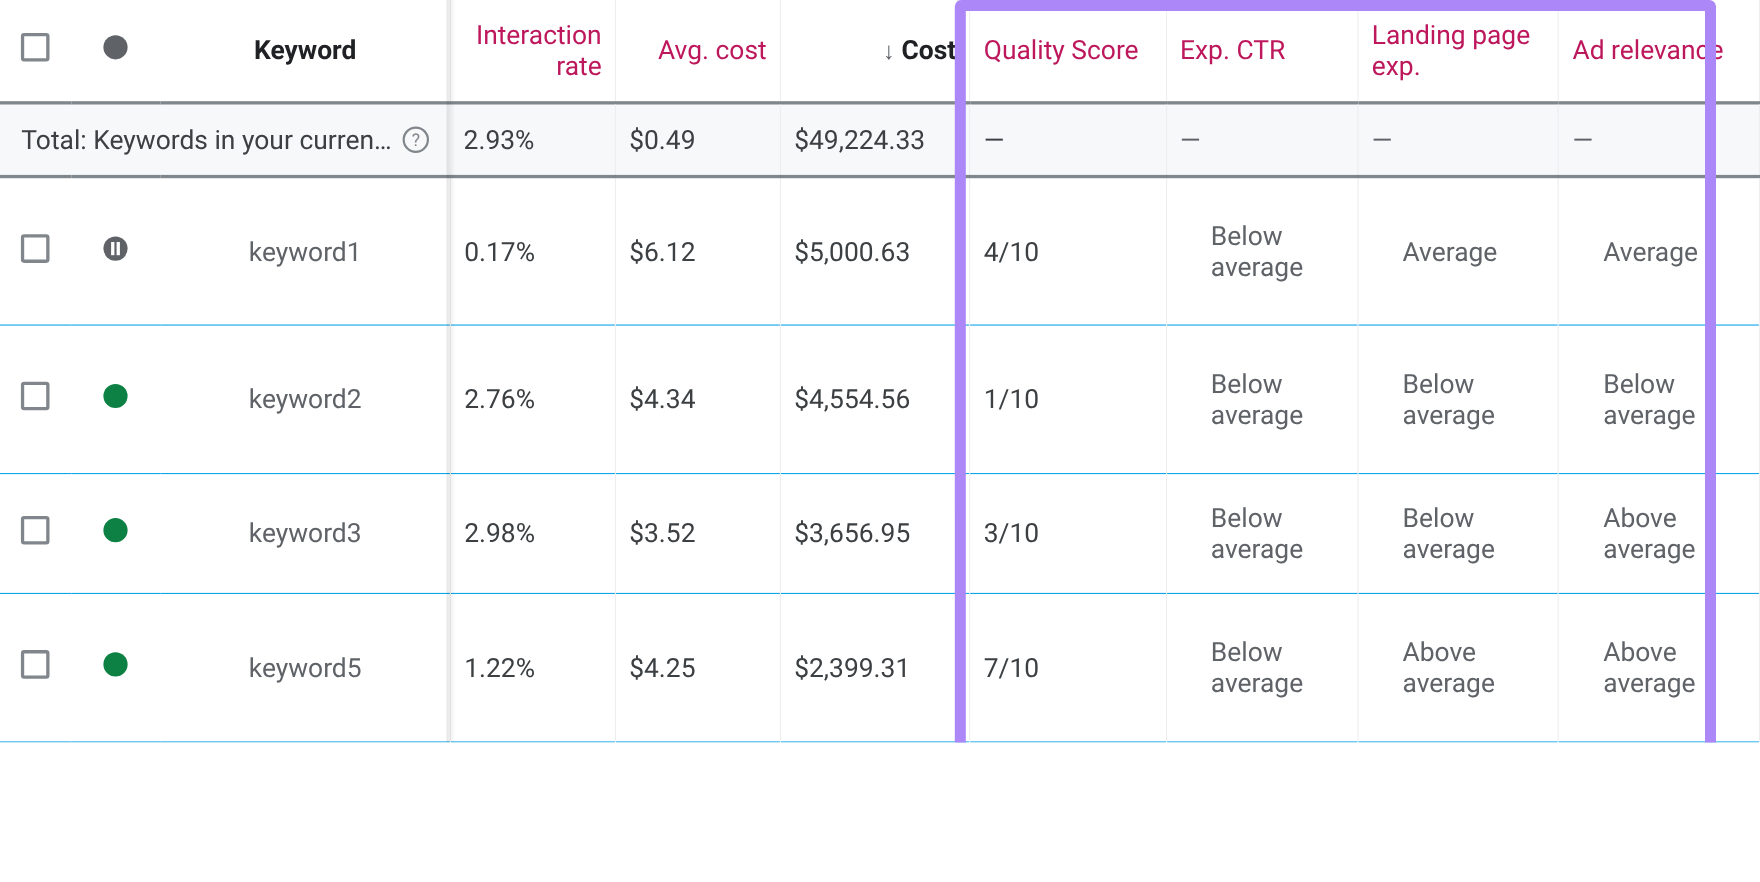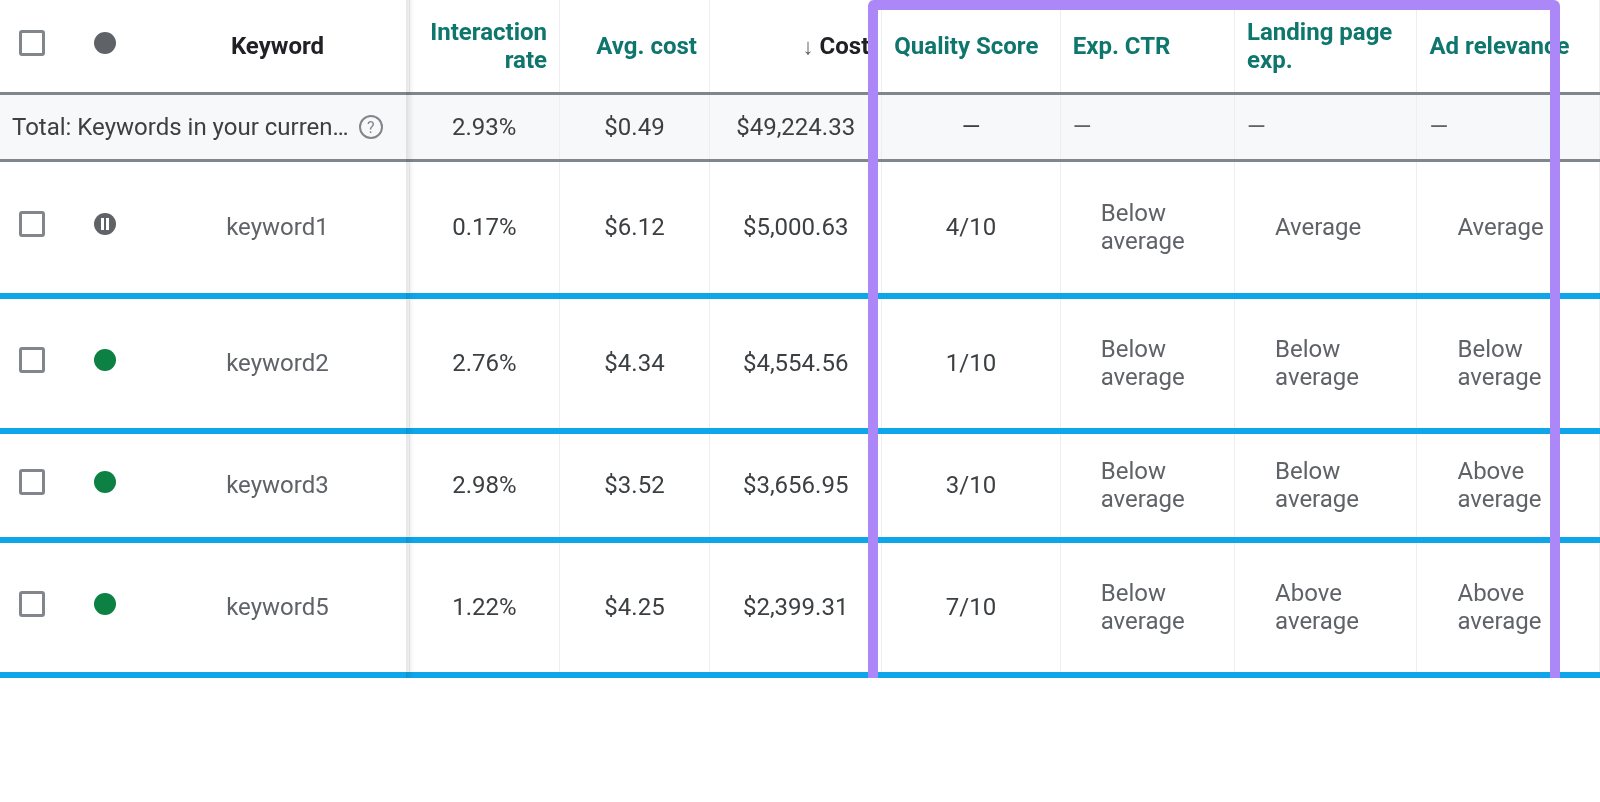--- a/index.html
+++ b/index.html
@@ -11,52 +11,52 @@
       font-size: 24px;
     }
     table {
       border-collapse: collapse;
       width: 100%;
       table-layout: fixed;
     }
     thead th {
       background: #fff;
       border-bottom: 3px solid #7f868c;
-      font-weight: 700;
+      font-weight: 400;
       padding: 18px 12px;
       vertical-align: middle;
-      color: #0f766e;
+      color: #be185d;
       height: 82px;
       text-align: left;
     }
     thead th.num {
       text-align: right;
     }
     th.sort-col { font-weight: 700; color: #202124; }
     .sort-arrow {
       display: inline-block;
       margin-right: 6px;
       color: #5f6368;
       font-size: 22px;
       vertical-align: middle;
     }
     tbody tr {
-      border-bottom: 6px solid #0ea5e9;
+      border-bottom: 1px solid #0ea5e9;
     }
     tbody tr.total-row {
       background: #f6f8fa;
       border-bottom: 3px solid #7f868c;
     }
     tbody td {
       padding: 18px 12px;
       vertical-align: middle;
       color: #3c4043;
     }
     tbody td.num {
-      text-align: center;
+      text-align: left;
       color: #3c4043;
     }
     .checkbox {
       width: 26px;
       height: 26px;
       border: 3px solid #80868b;
       border-radius: 3px;
       display: inline-block;
       cursor: pointer;
     }
@@ -98,20 +98,21 @@
       margin-left: 10px;
       cursor: pointer;
     }
     .total-label {
       color: #3c4043;
       white-space: nowrap;
       overflow: hidden;
       text-overflow: ellipsis;
       display: flex;
       align-items: center;
+      justify-content: center;
     }
     .total-label-text {
       overflow: hidden;
       text-overflow: ellipsis;
       white-space: nowrap;
     }
     .keyword-name {
       color: #5f6368;
     }
     .dash { color: #5f6368; }

